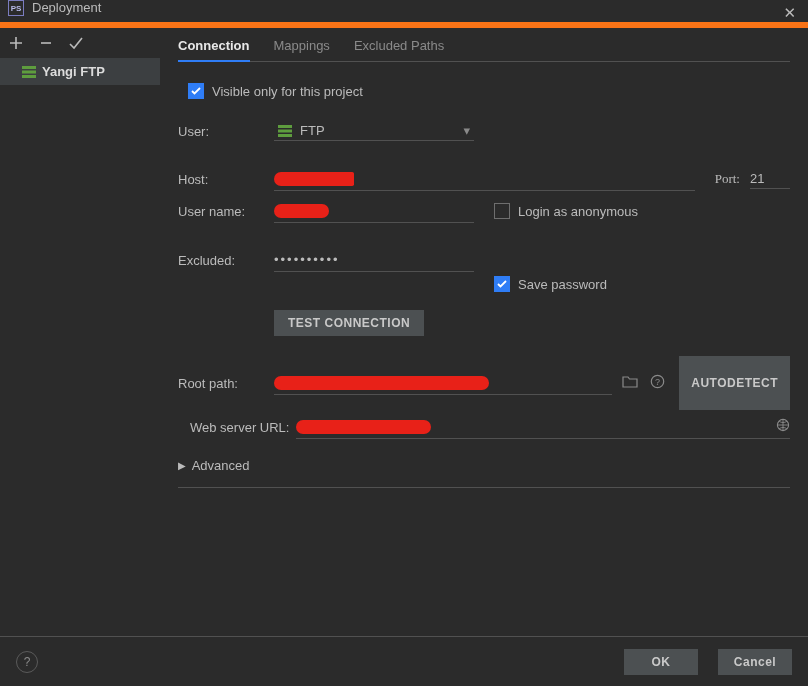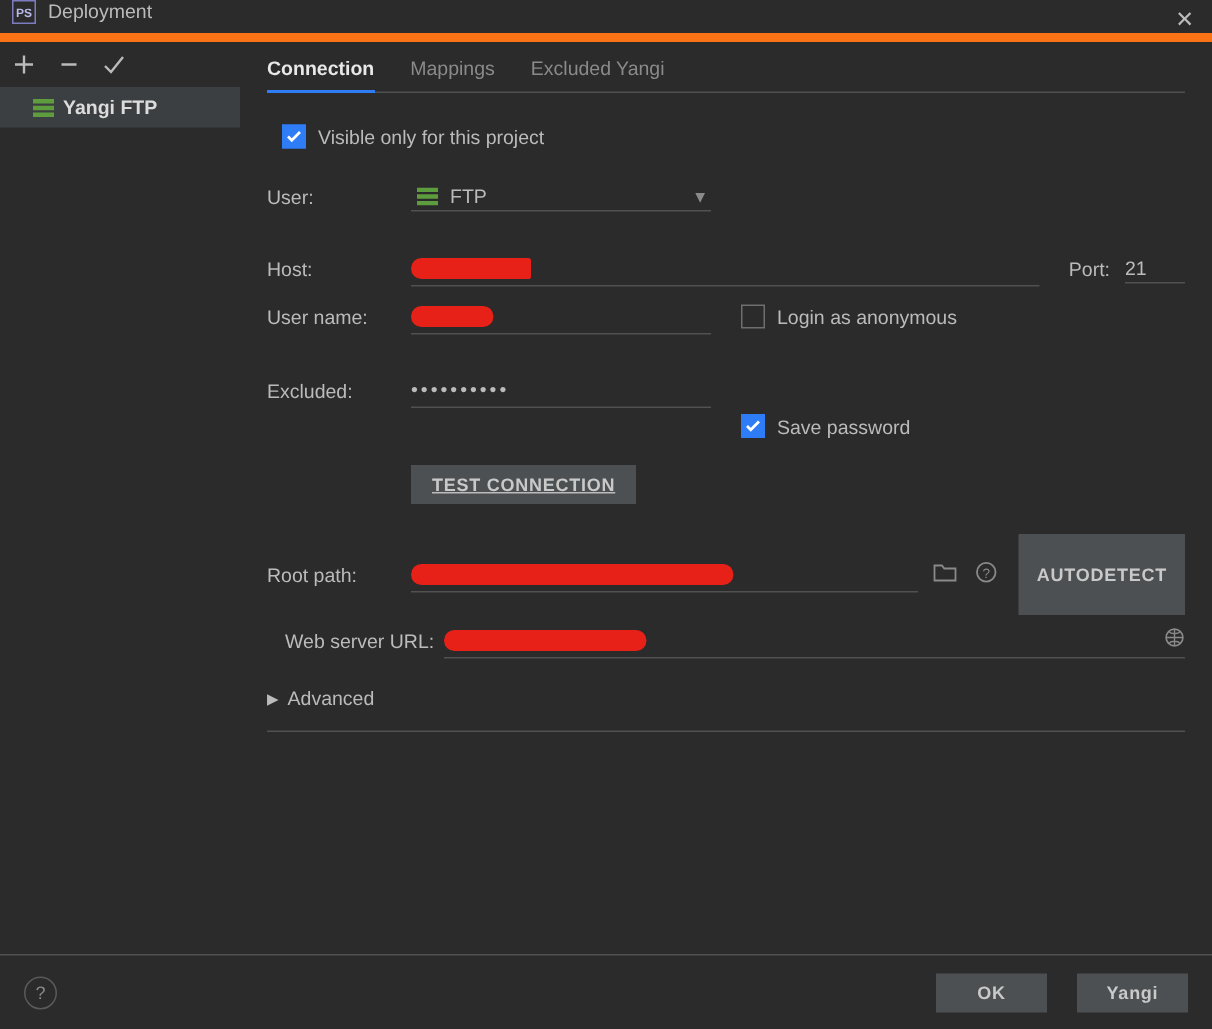--- a/index.html
+++ b/index.html
@@ -48,21 +48,21 @@
   .gap{height:8px;}
   
   .chk{width:16px;height:16px;border:1px solid #6e6e6e;margin-right:8px;display:flex;align-items:center;justify-content:center;cursor:pointer;flex-shrink:0;}
   .chk.on{background:var(--accent2);border-color:var(--accent2);}
   .chk svg{display:block;}
   
   .combo{width:200px;border-bottom:1px solid var(--line);display:flex;align-items:center;padding:2px 4px;gap:8px;cursor:pointer;}
   .combo .arrow{margin-left:auto;color:var(--text-dim);}
   
   .host-row .under{flex:1;}
-  .port-label{margin-left:20px;margin-right:10px;color:var(--text);}
+  .port-label{margin-left:20px;margin-right:10px;color:var(--text);font-family:Liberation Serif, serif;}
   .port-field{width:40px;border-bottom:1px solid var(--line);padding:2px 0;color:var(--text);}
   
   .redact{background:var(--redact);height:14px;border-radius:8px;}
   .r1{width:80px;border-top-right-radius:2px;border-bottom-right-radius:2px;}
   .r2{width:55px;}
   .r3{width:215px;}
   .r4{width:135px;}
   
   .pwd{letter-spacing:2px;color:var(--text);}
   
@@ -121,21 +121,21 @@
           <rect x="0" y="9" width="14" height="3" fill="#5e9d3e"></rect>
         </svg>
         <span class="name">Yangi FTP</span>
       </div>
     </div>
 
     <div class="main">
       <div class="tabs">
         <div class="tab active">Connection</div>
         <div class="tab">Mappings</div>
-        <div class="tab">Excluded Yangi</div>
+        <div class="tab">Excluded Paths</div>
       </div>
 
       <div class="form">
 
         <div class="row">
           <div style="width:10px"></div>
           <div class="chk on">
             <svg width="12" height="12" viewBox="0 0 12 12">
                 <path d="M2 6l2.5 2.5L10 3" stroke="#fff" stroke-width="1.8" fill="none"></path>
               </svg>
@@ -187,21 +187,21 @@
           <div class="save-pwd">
             <div class="chk on">
               <svg width="12" height="12" viewBox="0 0 12 12">
                   <path d="M2 6l2.5 2.5L10 3" stroke="#fff" stroke-width="1.8" fill="none"></path>
                 </svg>
             </div>
             <span>Save password</span>
           </div>
         </div>
 
-        <div class="row" style="margin-top:16px;margin-bottom:10px;text-decoration:underline;">
+        <div class="row" style="margin-top:16px;margin-bottom:10px;">
           <div class="label"></div>
           <button class="button">Test Connection</button>
         </div>
 
         <div class="gap"></div>
 
         <div class="row">
           <div class="label">Root path:</div>
           <div class="under">
             <div class="redact r3"></div>
@@ -241,15 +241,15 @@
         </div>
 
       </div>
     </div>
   </div>
 
   <div class="footer">
     <div class="help">?</div>
     <div class="spacer"></div>
     <button class="button">OK</button>
-    <button class="button">Yangi</button>
+    <button class="button">Cancel</button>
   </div>
 </div>
 
 </body></html>

